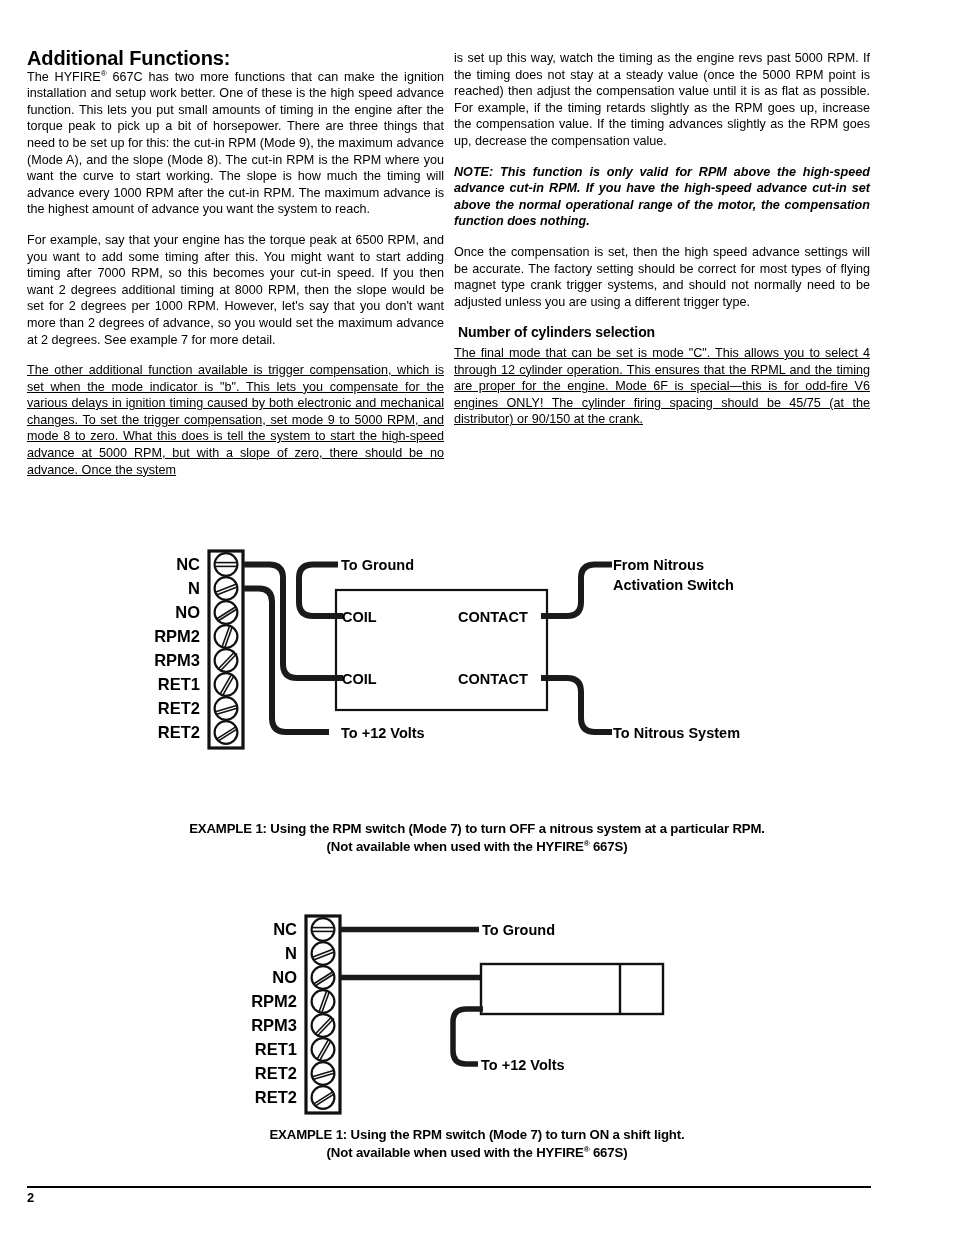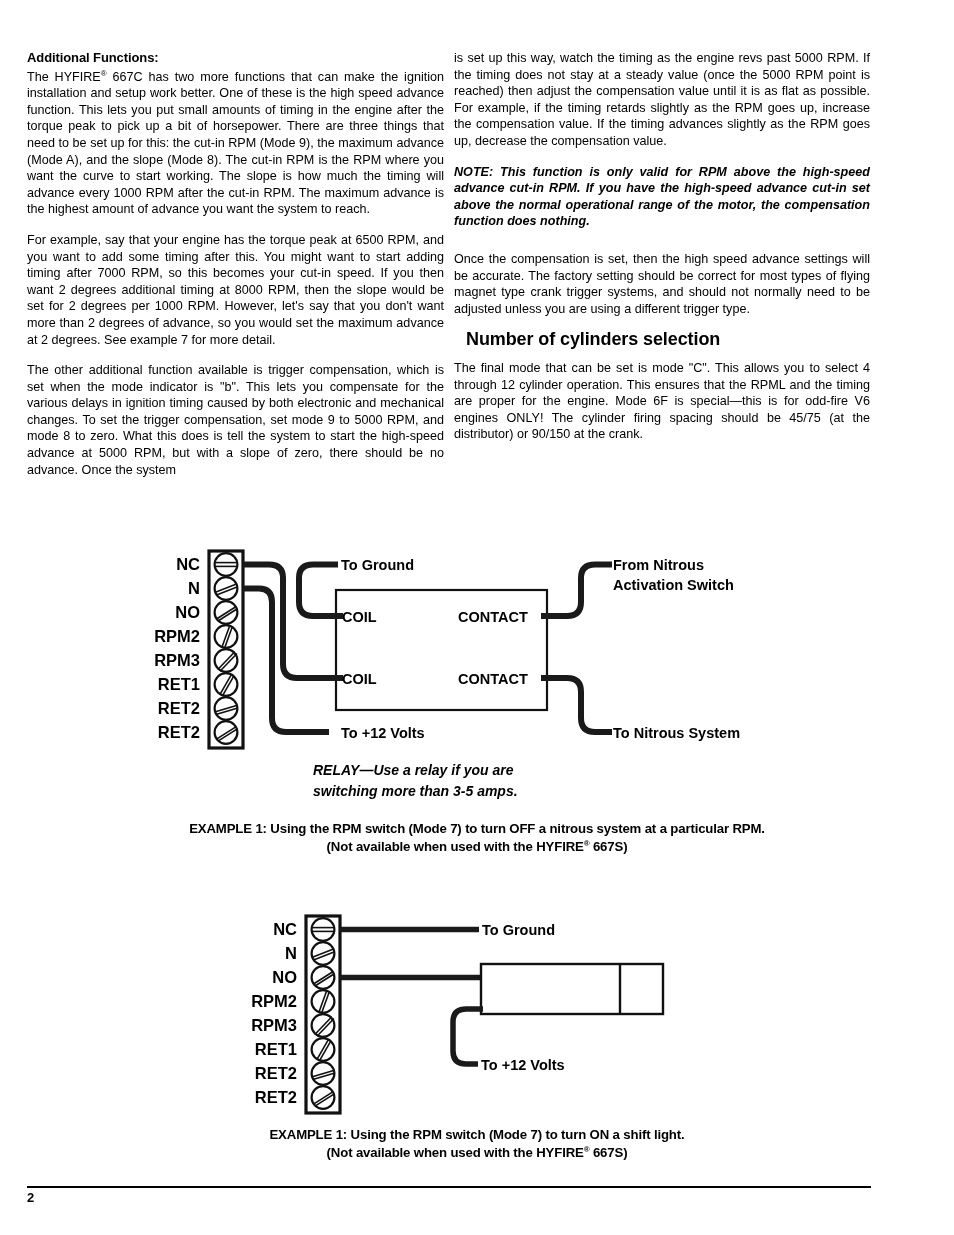--- a/index.html
+++ b/index.html
@@ -28,39 +28,39 @@
     top: 50px;
     font-size: 12.6px;
     line-height: 16.6px;
     text-align: justify;
     text-justify: inter-word;
   }
   .col-left  { left: 27px;  width: 417px; }
   .col-right { left: 454px; width: 416px; }
 
   h2.section-title {
-    font-size: 13px;
+    font-size: 20px;
     font-weight: bold;
     margin: 0 0 2px 0;
     letter-spacing: -0.1px;
     text-align: left;
   }
   h3.sub-title {
-    font-size: 18px;
-    font-weight: bold;
-    margin: 12px;
+    font-size: 14px;
+    font-weight: bold;
+    margin: 4px;
     text-align: left;
     letter-spacing: -0.1px;
   }
   p.para {
     margin: 0 0 14px 0;
   }
-  p.para:last-child { margin-bottom: 0; }
+  p.para:last-child { margin-bottom: 0; text-decoration: underline; }
   p.note {
-    margin: 0 0 21px 0;
+    margin: 0 0 14px 0;
     font-weight: bold;
     font-style: italic;
   }
   p.tight { margin-bottom: 0; }
   sup.reg {
     font-size: 8px;
     vertical-align: super;
     line-height: 0;
   }
 
@@ -232,26 +232,20 @@
       <path class="wire" d="M 540 138 H 560 Q 574 138 574 152 V 178 Q 574 192 588 192 H 605"></path>
 
       <text class="wlbl" x="334" y="30">To Ground</text>
       <text class="wlbl" x="334" y="198">To +12 Volts</text>
       <text class="wlbl" x="606" y="30">From Nitrous</text>
       <text class="wlbl" x="606" y="50">Activation Switch</text>
       <text class="wlbl" x="606" y="198">To Nitrous System</text>
     </svg>
   </div>
 
-  <div class="relay-note" style="top:760px;">
-    <span class="inner">
-      <span>RELAY—Use a relay if you are</span><br>
-      <span>switching more than 3-5 amps.</span>
-    </span>
-  </div>
 
   <div class="caption" style="top:820px;">
     <span>EXAMPLE 1: Using the  RPM switch (Mode 7) to turn OFF a nitrous system at a particular RPM.</span><br>
     <span><span>(Not available when used with the HYFIRE</span><sup class="reg">®</sup><span> 667S)</span></span>
   </div>
 
   <div class="diagram" style="top:905px;">
     <svg width="954" height="215" viewBox="0 0 954 215" xmlns="http://www.w3.org/2000/svg">
       <defs>
         <style type="text/css">

